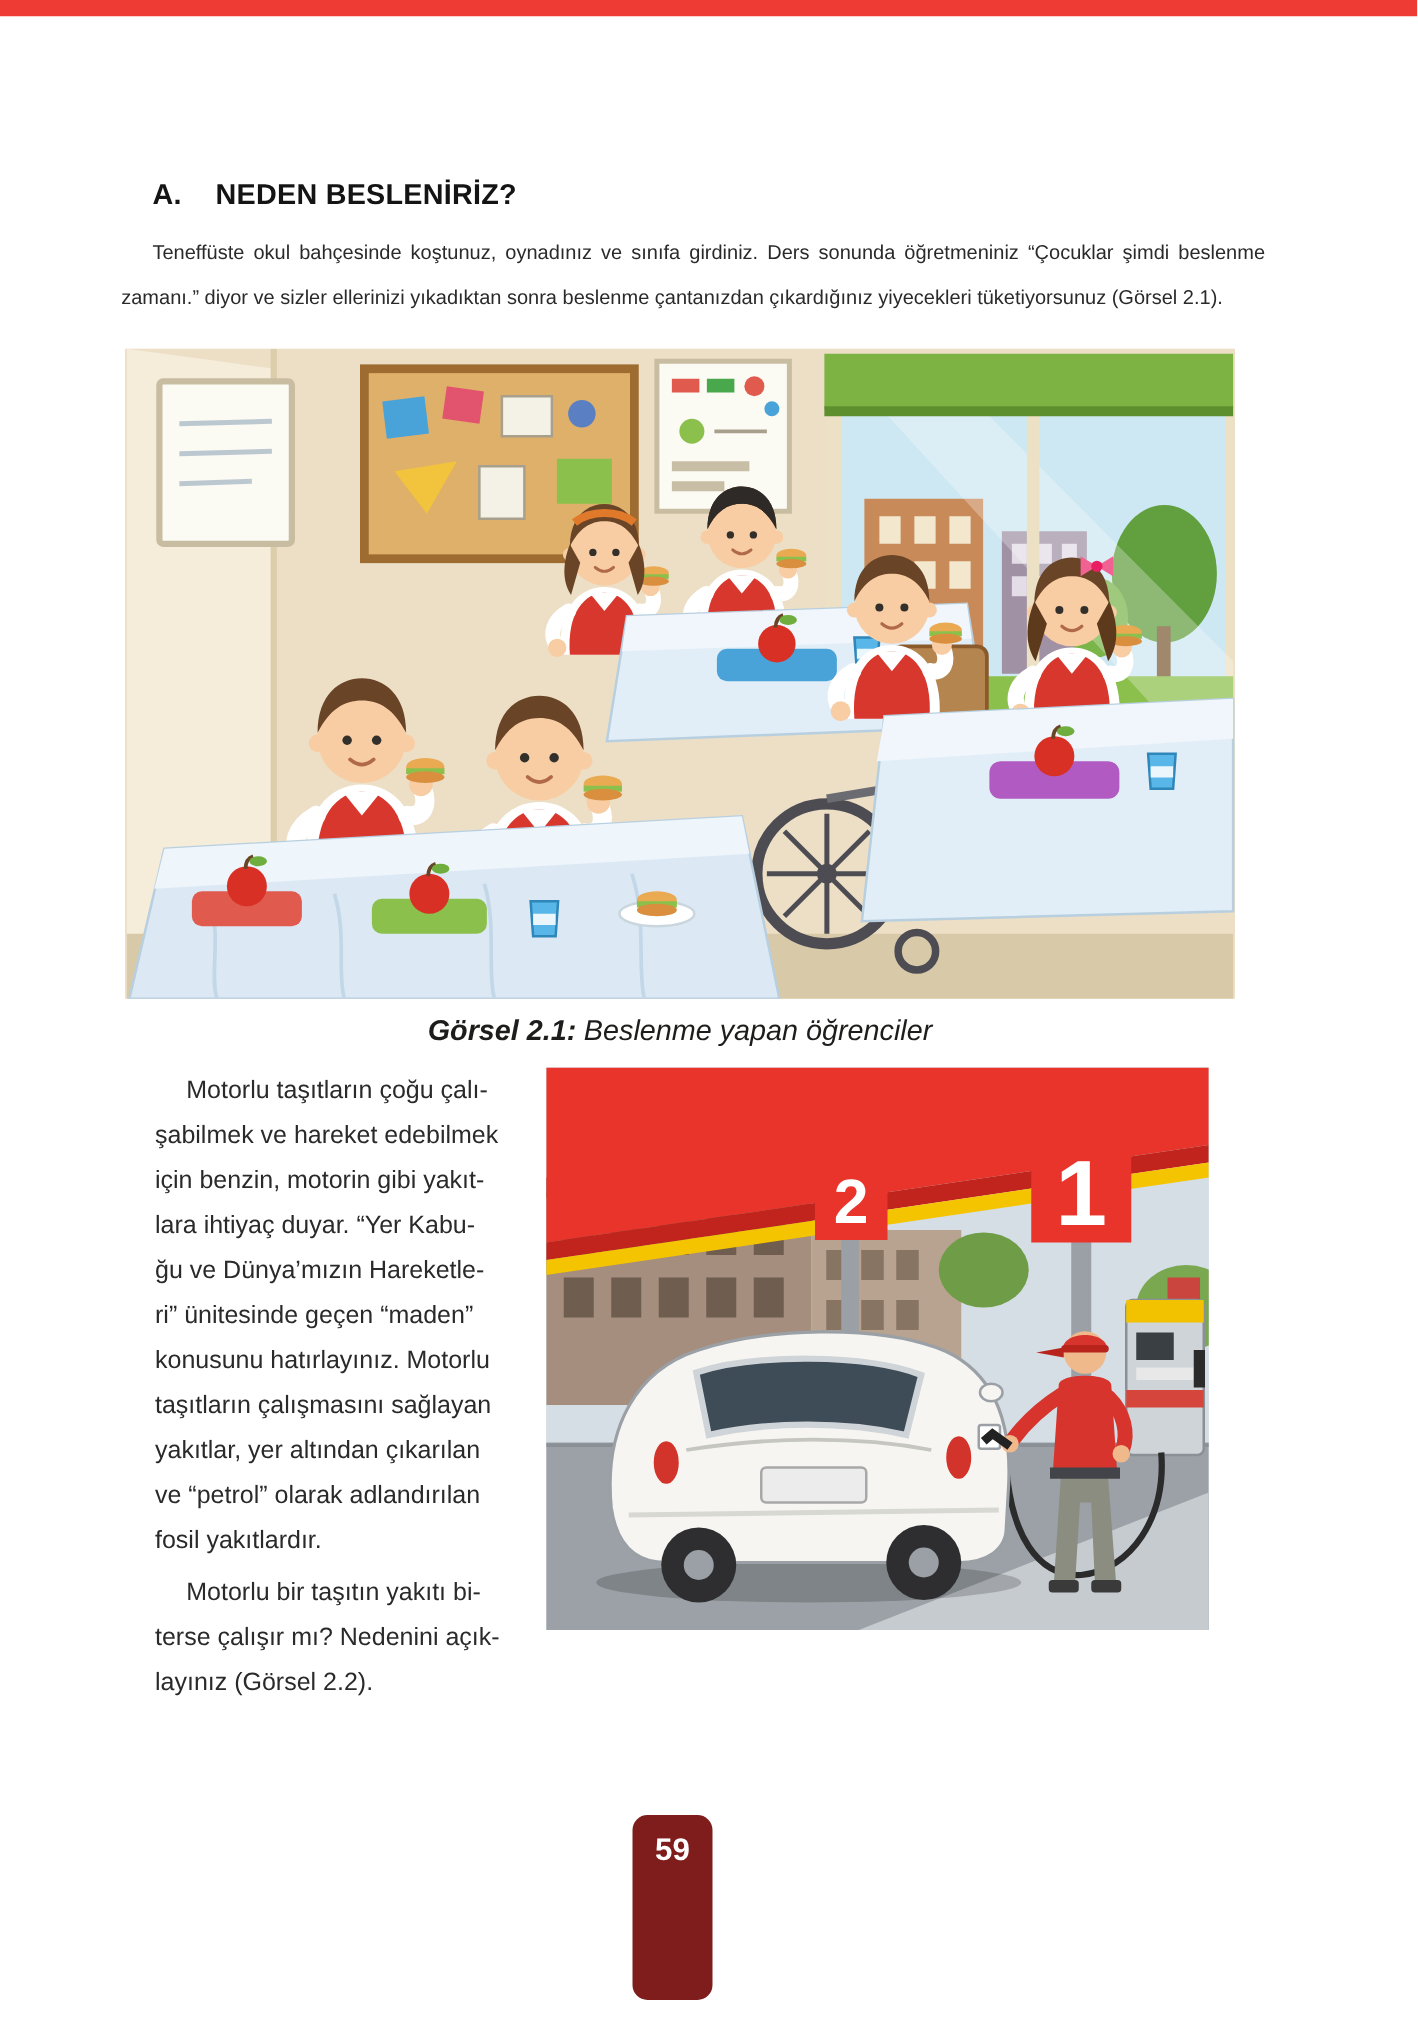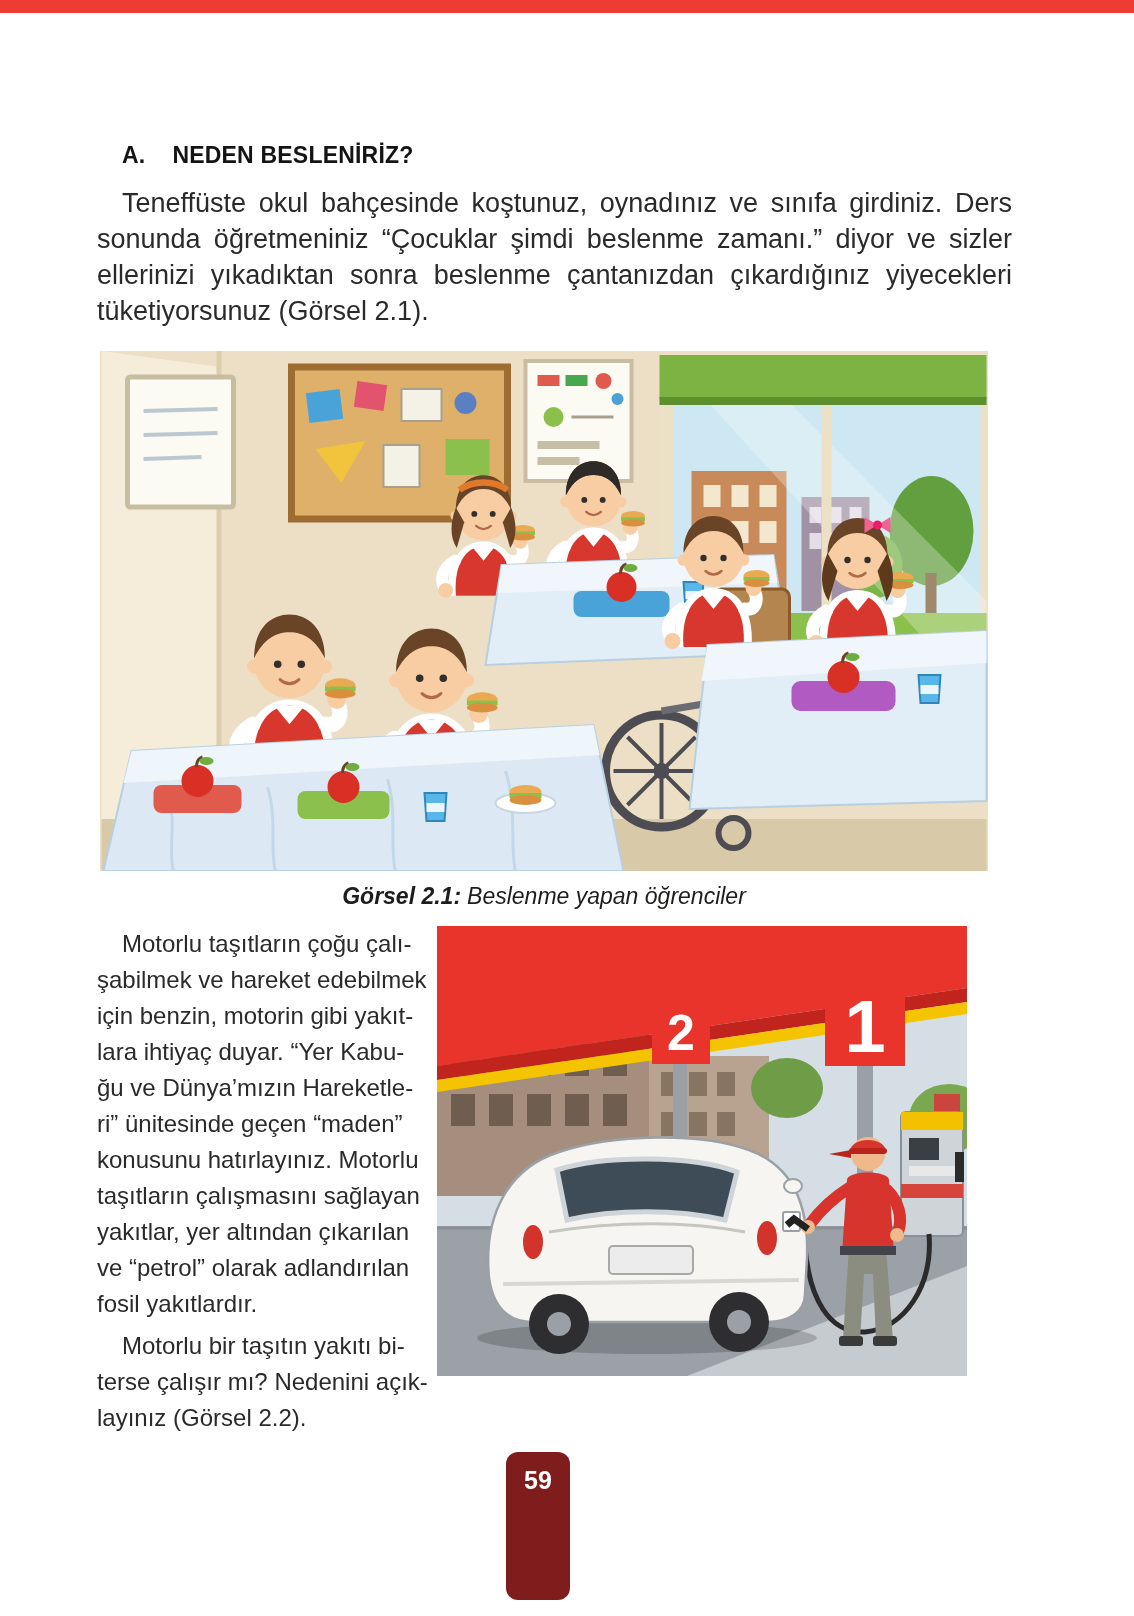--- a/index.html
+++ b/index.html
@@ -5,31 +5,31 @@
   * { margin:0; padding:0; box-sizing:border-box; }
   html,body { background:#ffffff; }
   .page {
     position:relative; width:1134px; height:1616px; background:#ffffff;
     font-family:"Liberation Sans", sans-serif; color:#1d1d1b; overflow:hidden;
   }
   .top-bar { position:absolute; top:0; left:0; width:100%; height:13px; background:#ee3b33; }
   .content { position:relative; padding:142px 122px 0 97px; }
   .heading { font-size:23px; font-weight:bold; color:#141414; margin-left:25px; display:flex; letter-spacing:0.2px; }
   .heading .heading-letter { margin-right:27px; }
-  .body-text { font-size:27px; line-height:36px; color:#2a2a2a; text-align:justify; margin-top:16px; text-indent:25px; }
+  .body-text { font-size:16px; line-height:36px; color:#2a2a2a; text-align:justify; margin-top:16px; text-indent:25px; }
   .question-text { margin-top:8px; }
   figure { display:block; }
   .figure1 { margin-top:22px; margin-left:3px; width:888px; }
   .figure1 .art { width:888px; height:520px; display:block; background:#ecdfc6; }
   .caption { margin-top:12px; text-align:center; font-size:23px; font-style:italic; color:#1d1d1b; }
   .caption .cap-label { font-weight:bold; }
   .caption .cap-text { margin-left:6px; }
   .two-col { display:flex; margin-top:16px; align-items:flex-start; }
   .col-text { width:332px; flex:0 0 332px; }
-  .col-text p { font-size:24px; line-height:36px; color:#2a2a2a; text-align:justify; white-space:pre-line; text-indent:25px; }
+  .col-text p { font-size:20px; line-height:36px; color:#2a2a2a; text-align:justify; white-space:pre-line; text-indent:25px;margin-left:27px; }
   .col-text p + p { margin-top:6px; }
   .figure2-wrap { margin-left:8px; width:530px; }
   .figure2-wrap .art { width:530px; height:450px; display:block; background:#d4dee4; }
   .page-num-tab {
     position:absolute; left:506px; top:1452px; width:64px; height:148px;
     background:#7f1d1d; border-radius:12px;
   }
   .page-num { color:#ffffff; font-weight:bold; font-size:25px; text-align:center; padding-top:14px; }
   svg { display:block; }
   svg text { font-family:"Liberation Sans", sans-serif; }

